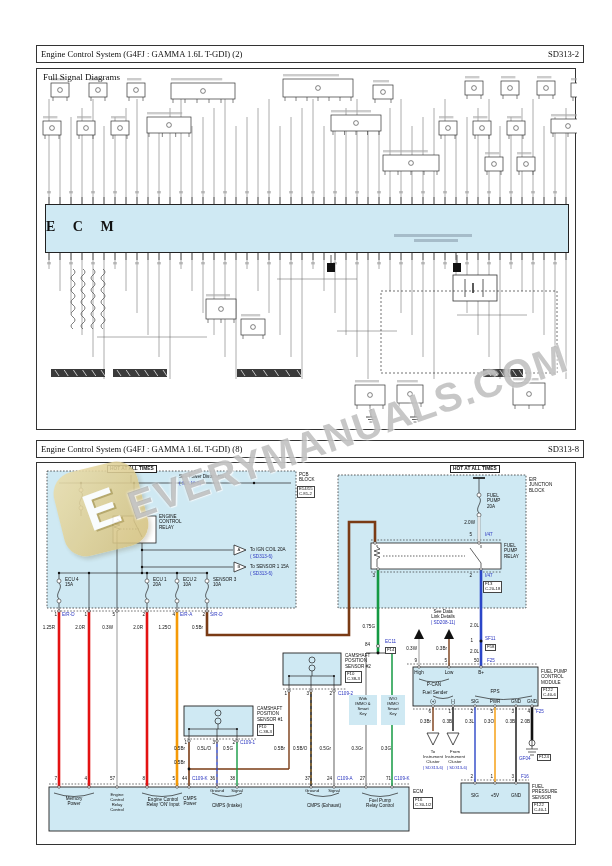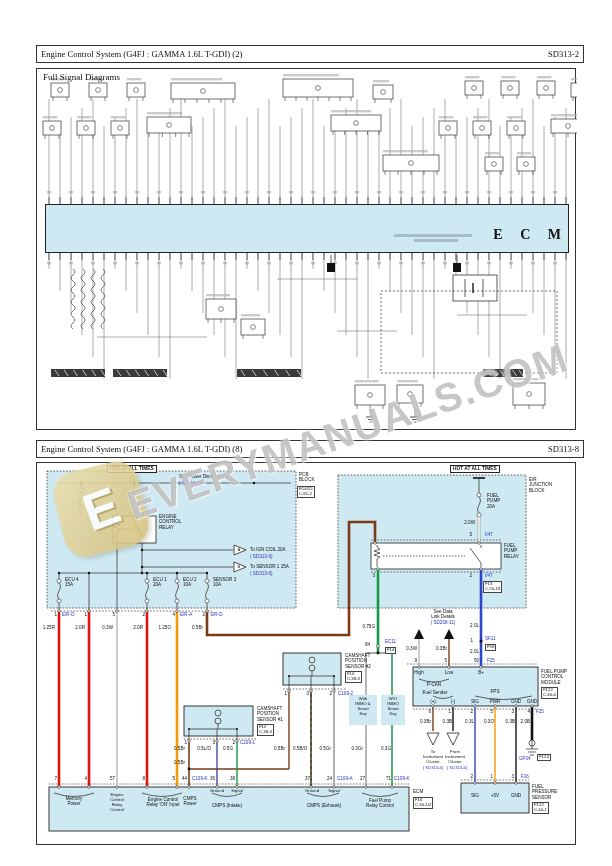--- a/index.html
+++ b/index.html
@@ -14,22 +14,22 @@
   .L{position:absolute;font:4.6px/1.18 "Liberation Sans",sans-serif;color:#111;white-space:pre-line;}
   .b{color:#2a35c0;}
   .bx{border:0.6px solid #444;background:#fff;padding:0 1px;font-size:4.3px;line-height:1.15;}
   .c{text-align:center;}
   .r{text-align:right;}
   .s42{font-size:4.2px;}
   .hot{position:absolute;border:0.8px solid #222;background:#fff;font:bold 4.8px/1.3 "Liberation Sans",sans-serif;padding:0 2px;}
   
   #ecmband{position:absolute;left:8px;top:135px;width:524px;height:49px;background:#cfe9f3;
            border:1.5px solid #222;box-sizing:border-box;}
-  #ecmband .t{position:absolute;left:0;right:0;top:22px;text-align:right;
-              font:bold 14px "Liberation Serif",serif;letter-spacing:7px;margin-left:32px;}
+  #ecmband .t{position:absolute;left:0;right:0;top:14px;text-align:left;
+              font:bold 14px "Liberation Serif",serif;letter-spacing:7px;}
   .smudge{position:absolute;background:#5a6b7a;opacity:.35;}
   
   .k{stroke:#222;stroke-width:.7;fill:none;}
   .kb{fill:#fff;stroke:#222;stroke-width:.8;}
   .dsh{stroke:#333;stroke-width:.7;stroke-dasharray:1.6 1.6;fill:none;}
   .bluebox{fill:#cfe9f3;stroke:#333;stroke-width:.8;stroke-dasharray:1.6 1.6;}
   .solidblue{fill:#cfe9f3;stroke:#222;stroke-width:.9;}
   .noline{fill:#cfe9f3;}
   .dot{fill:#111;stroke:none;}
   .pinc{fill:#fff;stroke:#333;stroke-width:.6;}

